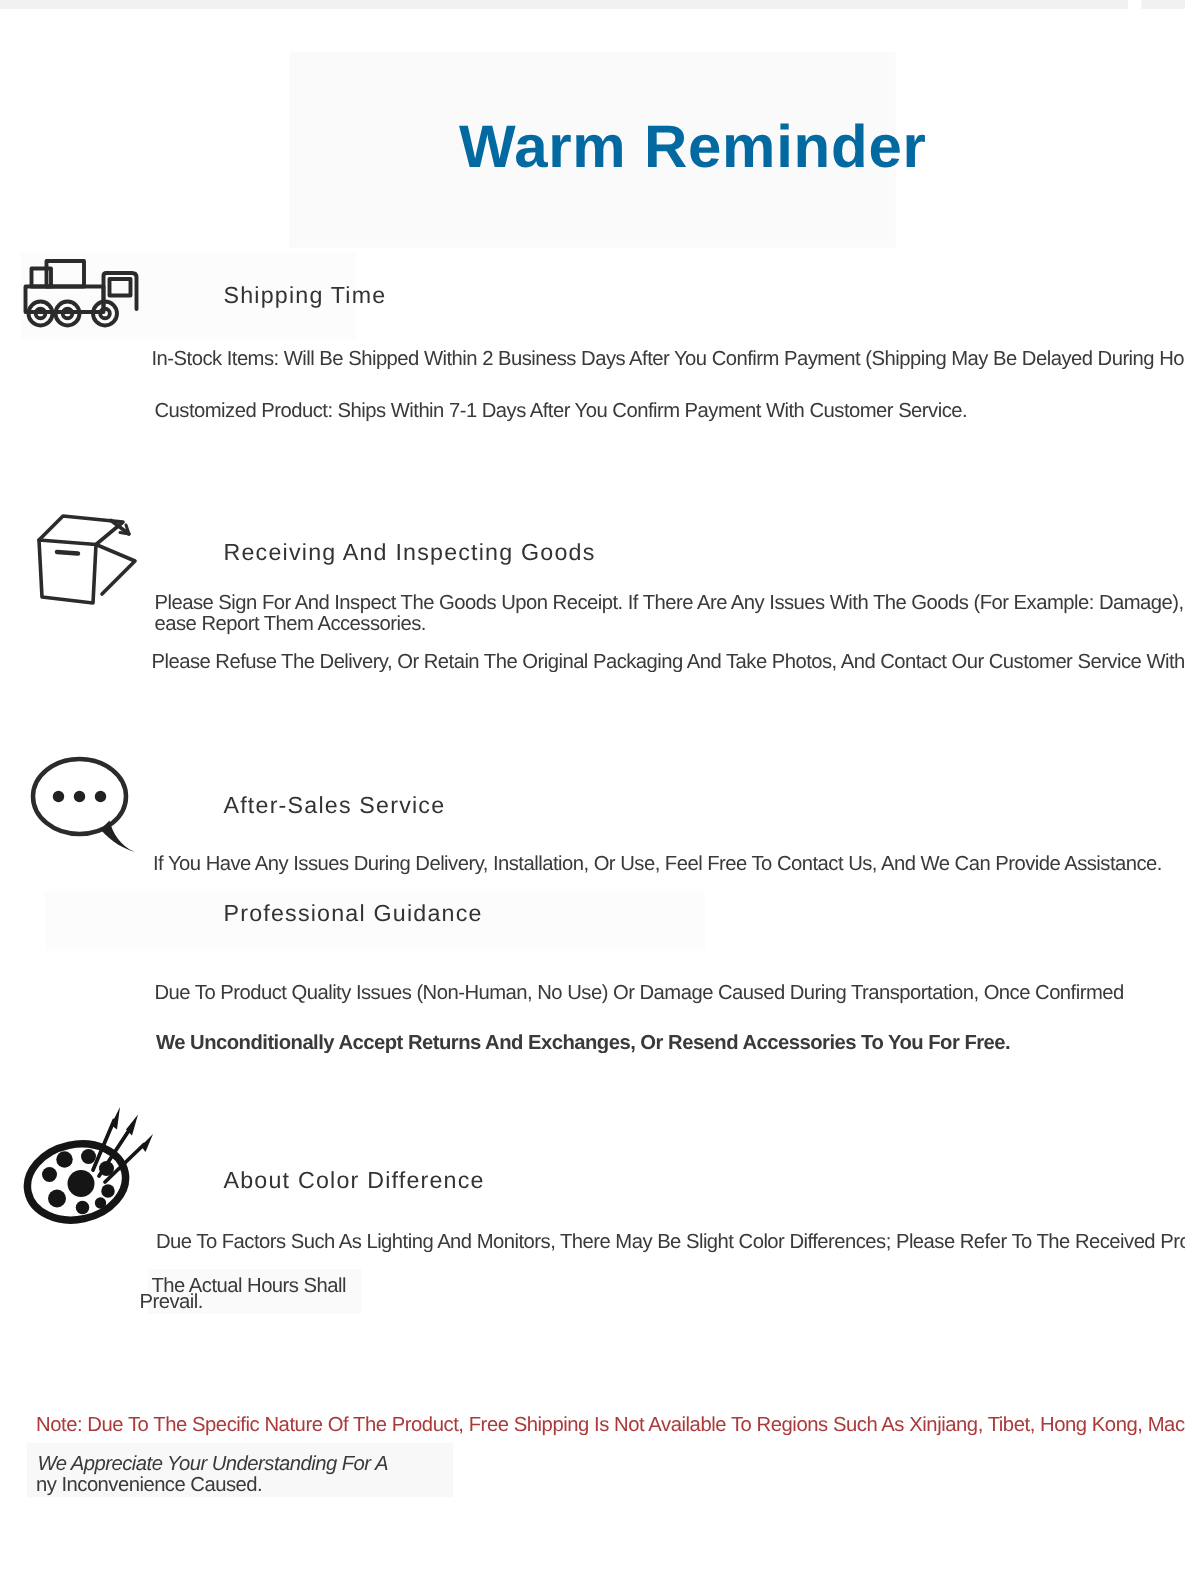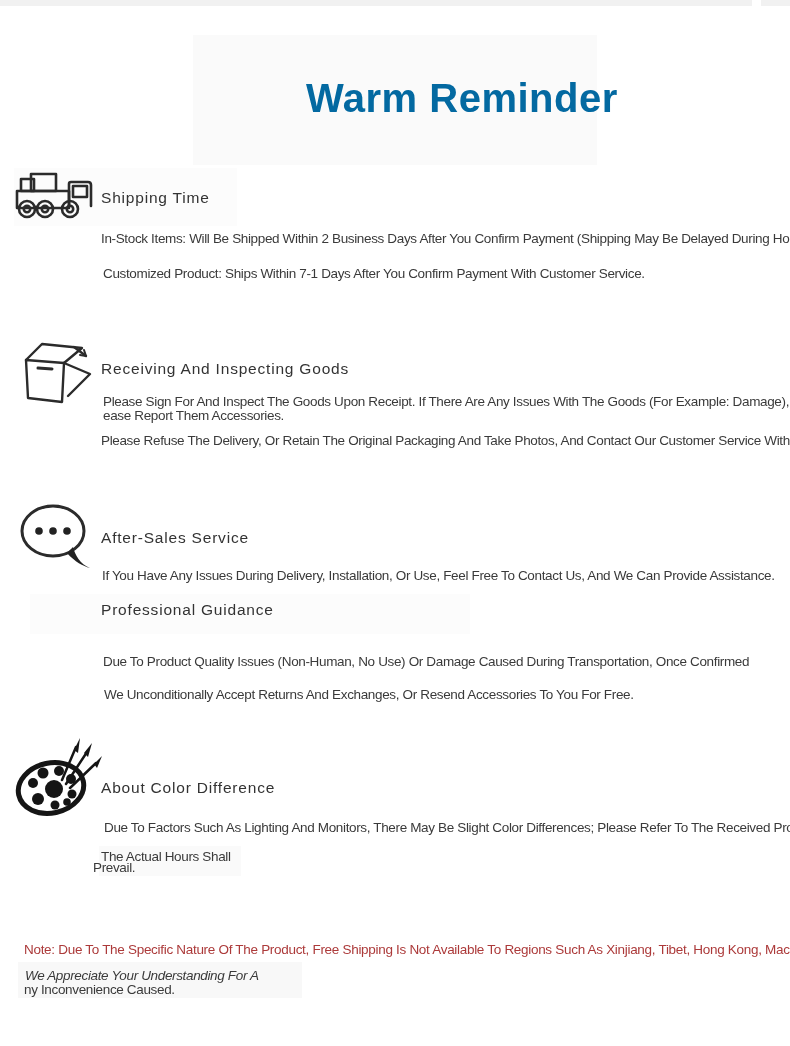--- a/index.html
+++ b/index.html
@@ -16,21 +16,21 @@
   .panel-truck{left:14px;top:168px;width:223px;height:58px;background:#fcfcfc;}
   .panel-guidance{left:30px;top:594px;width:440px;height:40px;background:#fcfcfc;}
   .panel-prevail{left:99px;top:846px;width:142px;height:30px;background:#fafafa;}
   .panel-closing{left:18px;top:962px;width:284px;height:36px;background:#f8f8f8;}
 
   .page-title{
     left:258px;top:76px;white-space:nowrap;
     font-size:40px;font-weight:bold;color:#0369a1;letter-spacing:0.5px;margin-left:48px;
   }
   .sec-heading{
-    white-space:nowrap;font-size:15.5px;color:#333333;letter-spacing:0.8px;
+    white-space:nowrap;font-size:15.5px;color:#333333;letter-spacing:0.8px;margin-left:48px;
   }
   .body-line{
     white-space:nowrap;overflow:hidden;
     font-size:13.5px;color:#3a3a3a;letter-spacing:-0.35px;
   }
   .note-line{
     white-space:nowrap;overflow:hidden;
     font-size:13.5px;letter-spacing:-0.3px;
   }
   .icon{display:block;}
@@ -89,21 +89,21 @@
     <circle cx="22" cy="29" r="3.8"></circle>
     <circle cx="36" cy="29" r="3.8"></circle>
     <circle cx="50" cy="29" r="3.8"></circle>
     <path d="M50 51 C58 60 66 64 73 66 C63 62 58 53 56 45 Z"></path>
   </g>
 </svg>
 <div class="abs sec-heading" style="left:101px;top:529px;">After-Sales Service</div>
 <div class="abs body-line" style="left:102px;top:568px;width:688px;">If You Have Any Issues During Delivery, Installation, Or Use, Feel Free To Contact Us, And We Can Provide Assistance.</div>
 <div class="abs sec-heading" style="left:101px;top:601px;">Professional Guidance</div>
 <div class="abs body-line" style="left:103px;top:654px;width:687px;">Due To Product Quality Issues (Non-Human, No Use) Or Damage Caused During Transportation, Once Confirmed</div>
-<div class="abs body-line" style="left:104px;top:687px;width:686px;">We Unconditionally Accept Returns And Exchanges, Or Resend Accessories To You For Free.</div>
+<div class="abs body-line" style="left:104px;top:687px;width:686px;font-weight:bold;">We Unconditionally Accept Returns And Exchanges, Or Resend Accessories To You For Free.</div>
 
 <svg class="abs icon" style="left:14px;top:736px;" width="88" height="82" viewBox="0 0 88 82">
   <g transform="rotate(-12 37 52)">
     <ellipse cx="37" cy="52" rx="33" ry="25" fill="#ffffff" stroke="#151515" stroke-width="5"></ellipse>
   </g>
   <g fill="#151515" stroke="none">
     <circle cx="40" cy="53" r="9"></circle>
     <circle cx="19" cy="47" r="5"></circle>
     <circle cx="29" cy="37" r="5.5"></circle>
     <circle cx="45" cy="35" r="5"></circle>

